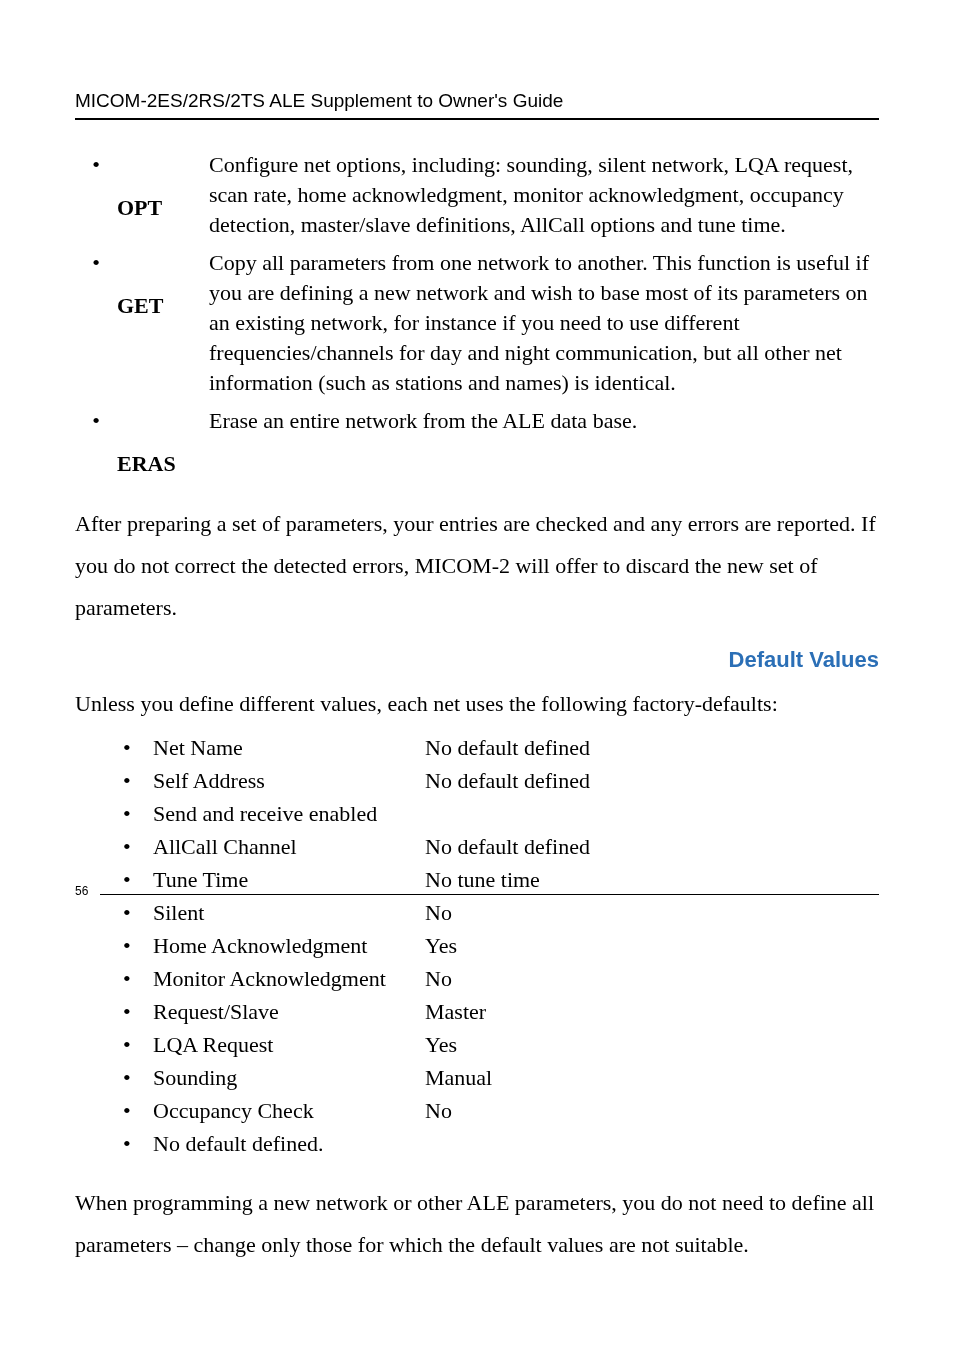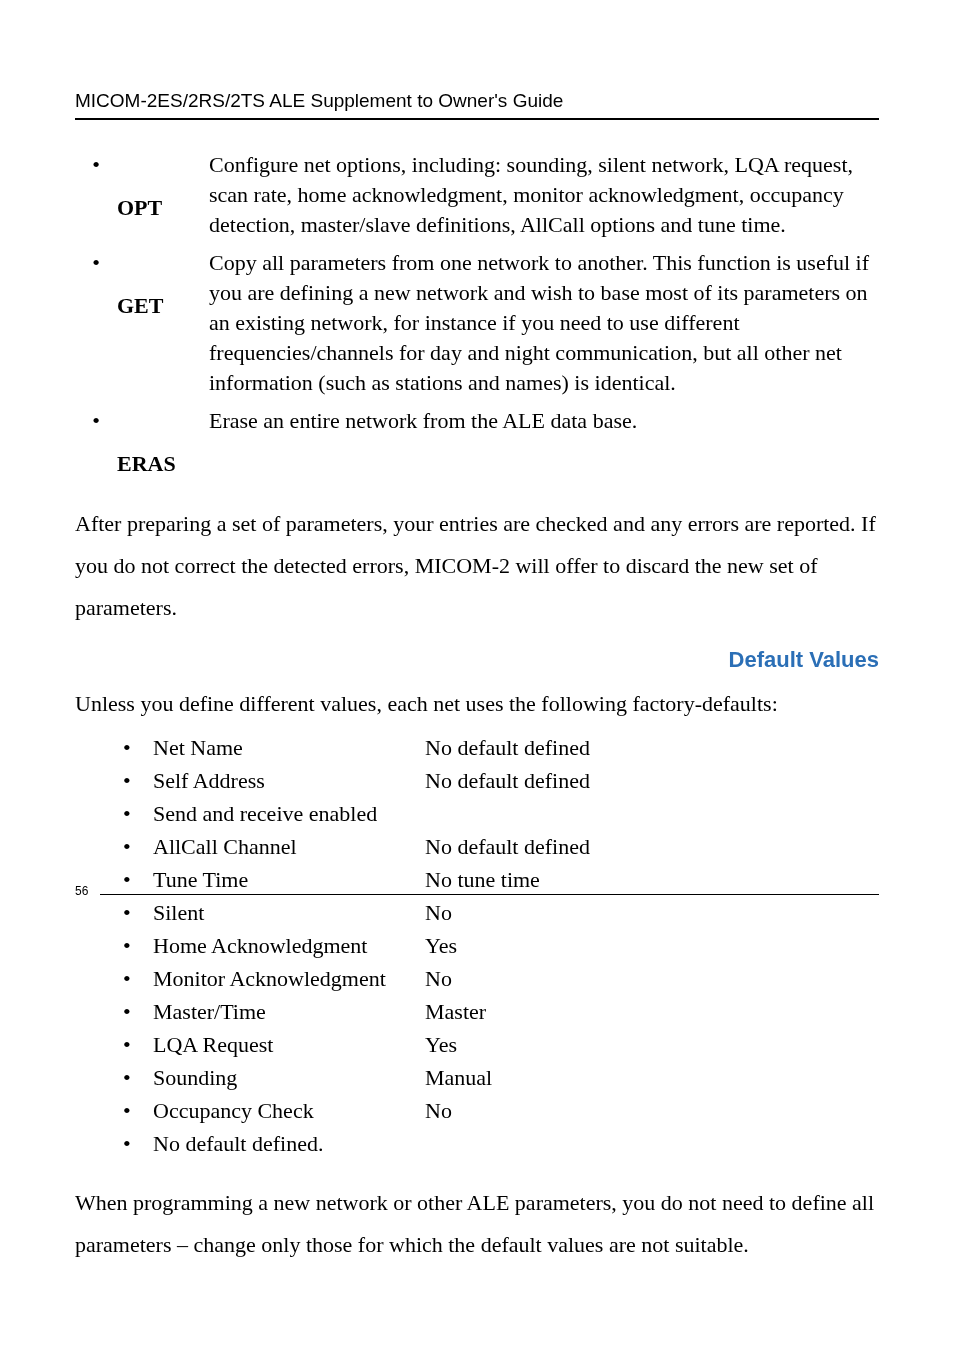--- a/index.html
+++ b/index.html
@@ -181,21 +181,21 @@
         <div class="default-label">Home Acknowledgment</div>
         <div class="default-value">Yes</div>
       </div>
       <div class="default-item">
         <div class="default-bullet">•</div>
         <div class="default-label">Monitor Acknowledgment</div>
         <div class="default-value">No</div>
       </div>
       <div class="default-item">
         <div class="default-bullet">•</div>
-        <div class="default-label">Master/Time</div>
+        <div class="default-label">Request/Slave</div>
         <div class="default-value">Master</div>
       </div>
       <div class="default-item">
         <div class="default-bullet">•</div>
         <div class="default-label">LQA Request</div>
         <div class="default-value">Yes</div>
       </div>
       <div class="default-item">
         <div class="default-bullet">•</div>
         <div class="default-label">Sounding</div>

